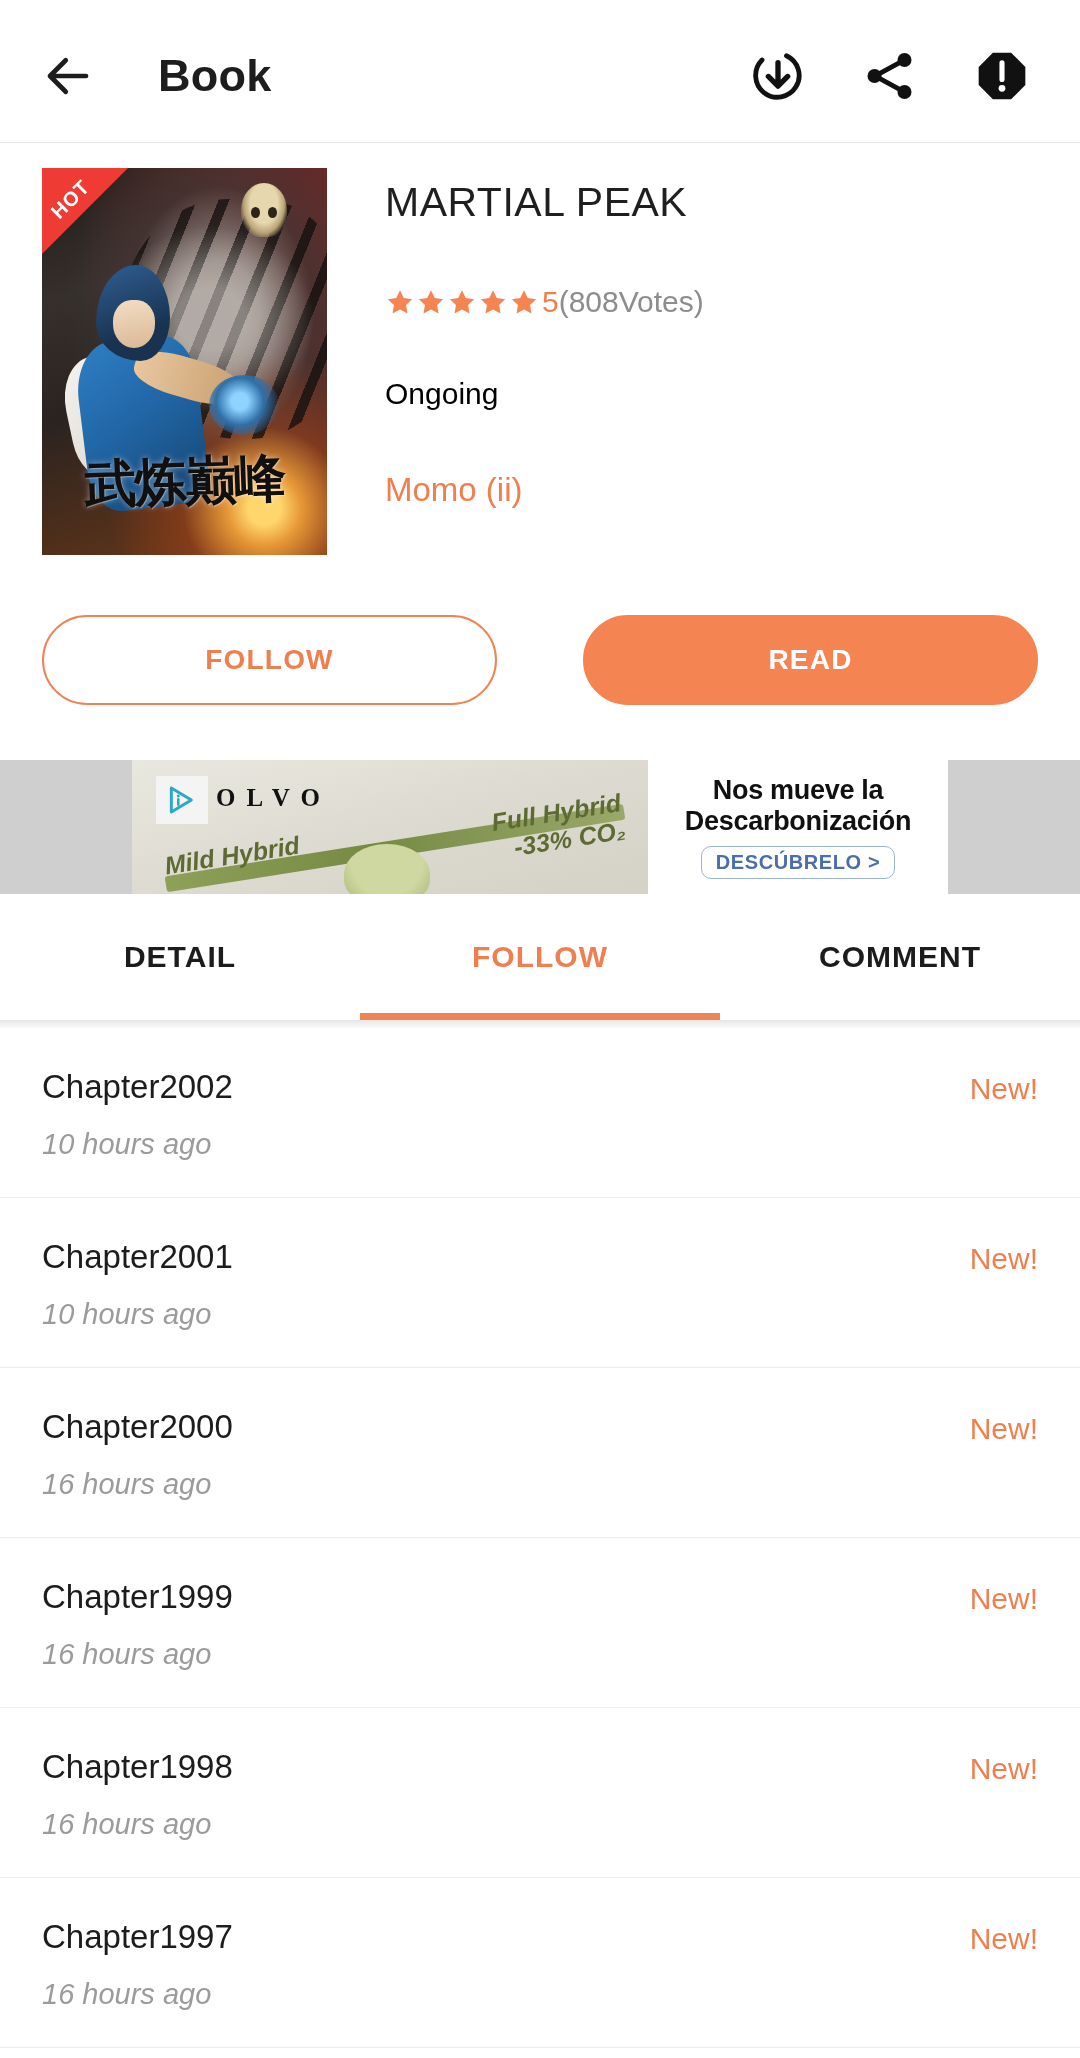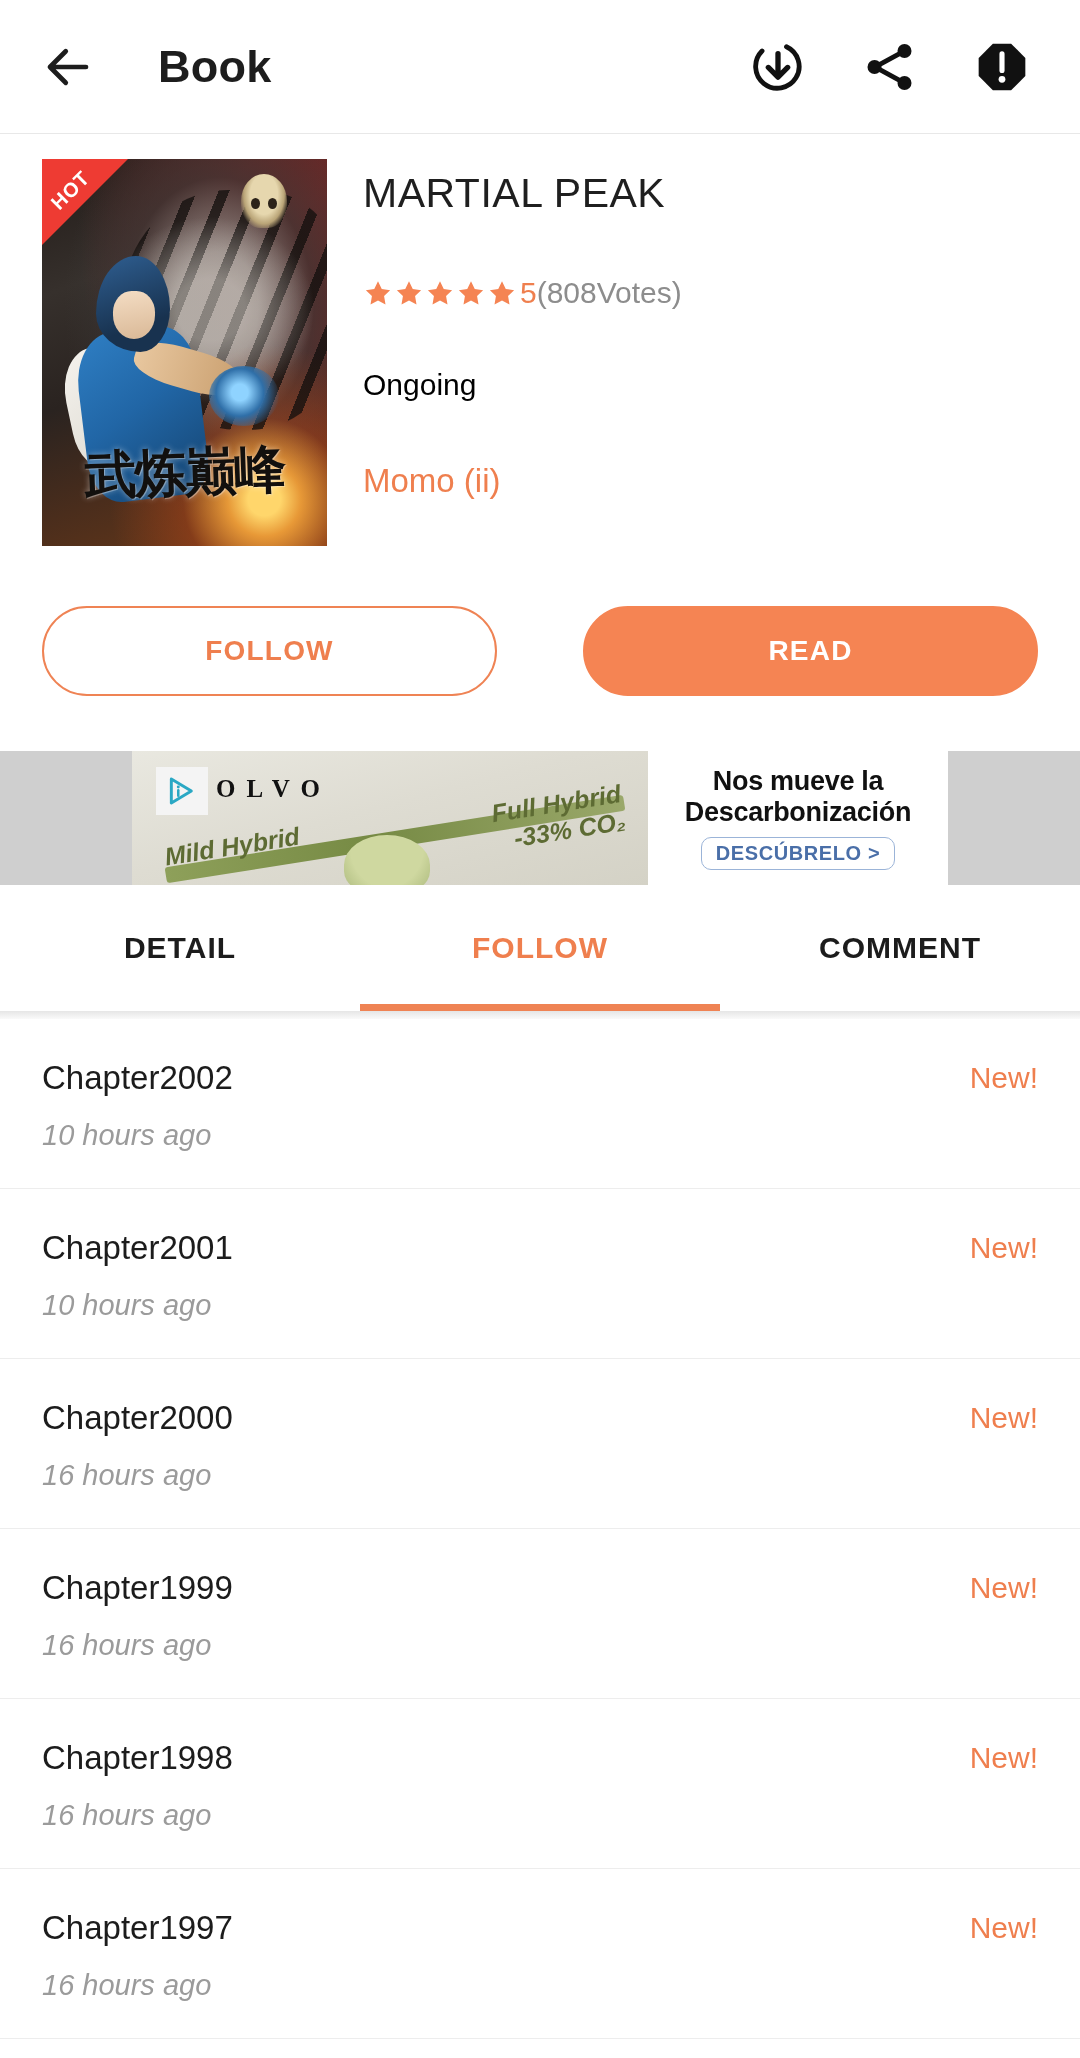--- a/index.html
+++ b/index.html
@@ -3,21 +3,21 @@
 <meta charset="utf-8">
 <style>
   * { margin:0; padding:0; box-sizing:border-box; }
   html,body {
     width:1080px; height:2058px;
     background:#ffffff;
     font-family:"Liberation Sans", sans-serif;
     -webkit-font-smoothing:antialiased;
     overflow:hidden;
   }
-  .screen { position:relative; width:1080px; height:1934px; background:#fff; }
+  .screen { position:relative; width:1080px; height:1934px; background:#fff;margin-top:9px; }
 
   
   .header {
     position:relative; height:134px; width:100%;
     background:#fff; border-bottom:1px solid #e8e8e8;
     display:flex; align-items:center;
   }
   .back-btn {
     width:96px; height:96px; margin-left:20px;
     display:flex; align-items:center; justify-content:center;
@@ -117,21 +117,21 @@
     border-top:86px solid #ee3b33;
     border-right:86px solid transparent;
     z-index:3;
   }
   .hot-text {
     position:absolute; left:6px; top:20px; z-index:4;
     color:#fff; font-size:20px; font-weight:700;
     transform:rotate(-45deg); letter-spacing:1px;
   }
 
-  .meta { flex:1; padding-left:36px; padding-top:14px; }
+  .meta { flex:1; padding-left:58px; padding-top:14px; }
   .book-title {
     font-size:41px; color:#1f1f1f; font-weight:400;
     letter-spacing:.5px; line-height:1;
   }
   .rating-row { display:flex; align-items:center; margin-top:62px; }
   .stars { display:flex; }
   .star { width:30px; height:30px; margin-right:1px; }
   .rate-num { font-size:30px; color:#ef7f4e; margin-left:2px; }
   .rate-votes { font-size:30px; color:#8d8d8d; }
   .status { margin-top:58px; font-size:30px; color:#000000; }
@@ -219,21 +219,21 @@
     height:8px; width:100%;
     background:linear-gradient(#e6e6e6,#fafafa);
   }
 
   
   .chapter-list { background:#fff; }
   .chapter-row {
     position:relative; padding:40px 42px 36px 42px;
     border-bottom:1px solid #ededed; cursor:pointer;
   }
-  .ch-top { display:flex; align-items:center; }
+  .ch-top { display:flex; align-items:flex-end; }
   .ch-name { font-size:33px; color:#1c1c1c; }
   .ch-new { margin-left:auto; font-size:30px; color:#ef7f4e; }
   .ch-time { margin-top:22px; font-size:29px; color:#9b9b9b;font-style:italic; }
 </style>
 </head>
 <body>
 
 <div class="screen">
 
   <div class="header">

